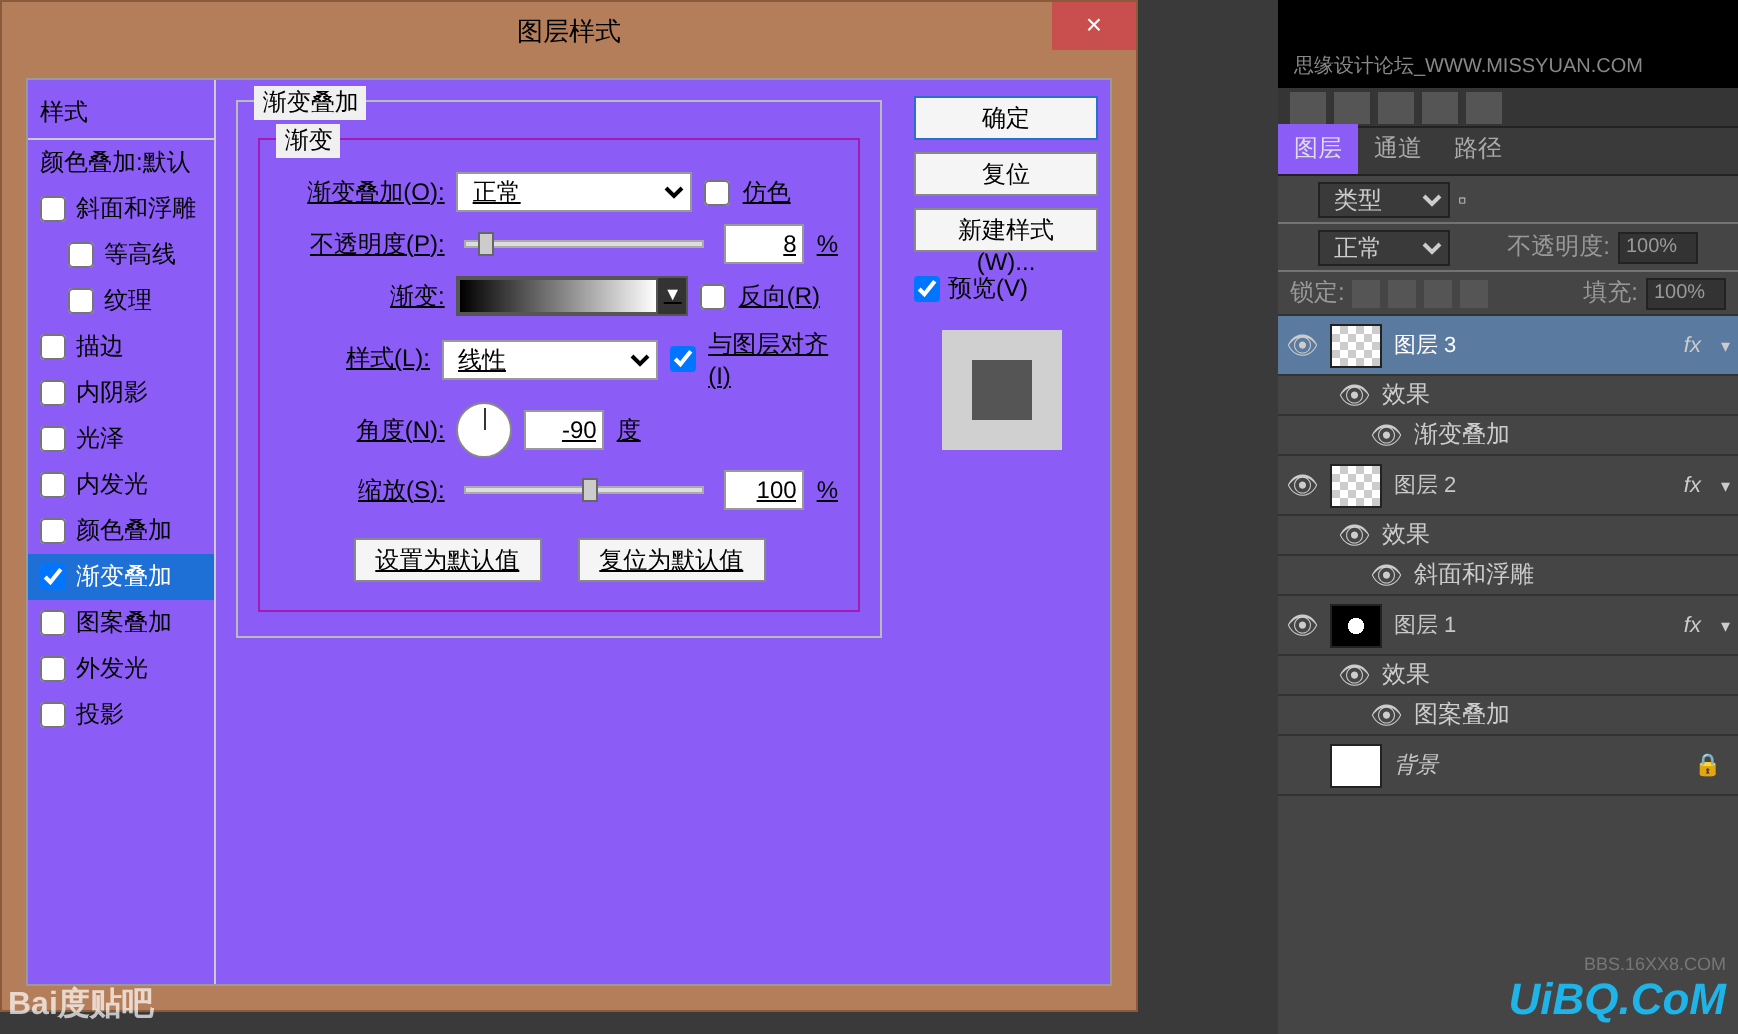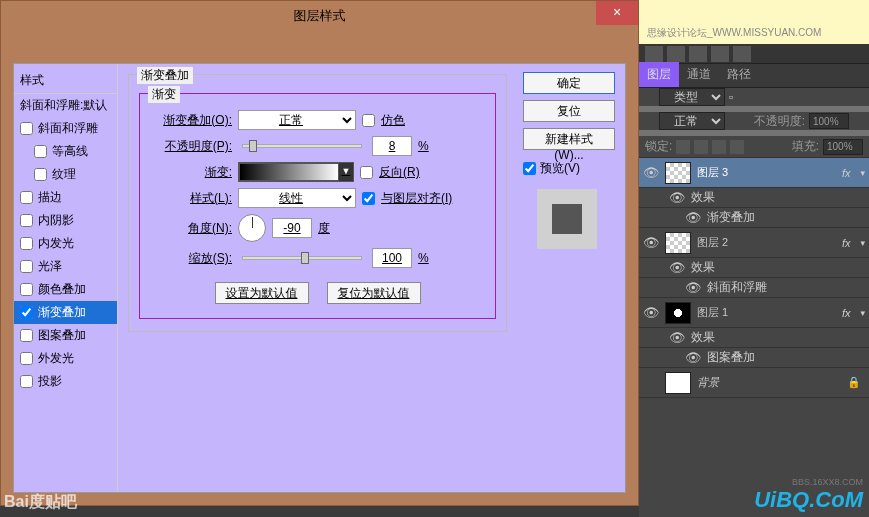--- a/index.html
+++ b/index.html
@@ -1,40 +1,40 @@
 <!DOCTYPE html>
 <html><head>
 <meta charset="utf-8">
 <style>
 * { box-sizing: border-box; margin: 0; padding: 0; font-family: "Microsoft YaHei", SimSun, sans-serif; font-size: 12px; }
 body { background: #3a3a3a; width: 869px; height: 517px; overflow: hidden; position: relative; }
 
 
-.dialog { position: absolute; left: 0; top: 0; width: 639px; height: 506px; background: #b57e5a; border: 1px solid #8a5a3a; }
+.dialog { position: absolute; left: 0; top: 0; width: 569px; height: 506px; background: #b57e5a; border: 1px solid #8a5a3a; }
 .titlebar { height: 30px; background: #b57e5a; display: flex; align-items: center; justify-content: center; position: relative; }
 .title { color: #000; font-size: 13px; }
 .closebtn { position: absolute; right: 0; top: 0; width: 42px; height: 24px; background: #c94f4f; color: #fff; text-align: center; line-height: 22px; font-size: 14px; }
-.dialog-body { position: absolute; left: 12px; top: 38px; right: 12px; bottom: 12px; background: #c4b5fd; border: 1px solid #999; display: flex; margin-top: 24px; }
+.dialog-body { position: absolute; left: 12px; top: 38px; right: 12px; bottom: 12px; background: #8b5cf6; border: 1px solid #999; display: flex; }
 
 
 .style-list { width: 104px; border-right: 1px solid #ccc; padding-top: 4px; }
 .style-list .hdr { padding: 4px 6px; border-bottom: 1px solid #ccc; }
 .style-list .row { padding: 3px 6px; display: flex; align-items: center; gap: 3px; }
 .style-list .row.indent { padding-left: 20px; }
 .style-list .row.sel { background: #1e6fd6; color: #fff; }
 .style-list input[type=checkbox] { margin-right: 2px; }
 
 
 .center { flex: 1; padding: 6px 10px; position: relative; }
 .fieldset { border: 1px solid #bbb; padding: 8px 10px 12px; margin-top: 4px; position: relative; }
 .legend { position: absolute; top: -8px; left: 8px; background: #f0f0f0; padding: 0 4px; }
 .fieldset2 { border: 1px solid #a21caf; padding: 10px 10px 14px; margin-top: 10px; position: relative; text-decoration: underline; }
 .form-row { display: flex; align-items: center; margin: 6px 0; gap: 6px; }
 .lbl { width: 82px; text-align: right; }
-select, input[type=text] { border: 1px solid #999; background: #fff; height: 20px; padding: 0 3px; text-align: center; }
+select, input[type=text] { border: 1px solid #999; background: #fff; height: 20px; padding: 0 3px; }
 select.mode { width: 118px; }
 .grad-prev { width: 100px; height: 18px; border: 1px solid #555; background: linear-gradient(90deg,#000,#fff); }
 .grad-wrap { display:flex; border:1px solid #555; }
 .grad-dd { width:14px; background:#333; color:#fff; text-align:center; line-height:16px; font-size:9px; }
 select.sty { width: 118px; }
 .slider { flex:0 0 120px; height:4px; background:#ddd; border:1px solid #aaa; position:relative; margin:0 4px; }
 .slider .thumb { position:absolute; top:-5px; width:8px; height:12px; background:#ccc; border:1px solid #666; }
 .num { width: 40px; text-align:right; }
 .pct { }
 .angle-dial { width:28px; height:28px; border:1px solid #888; border-radius:50%; background:#fff; position:relative; }
@@ -46,27 +46,27 @@
 
 .dlg-right { width: 108px; padding: 8px 6px; display:flex; flex-direction:column; gap:6px; }
 .dlg-right .btn { width:92px; }
 .dlg-right .btn.primary { border:1px solid #2a6fc9; color:#000; }
 .preview-ck { display:flex; align-items:center; gap:4px; margin-top:4px; }
 .prev-thumb { width:60px; height:60px; background:#d0d0d0; display:flex; align-items:center; justify-content:center; margin:6px 0 0 14px; }
 .prev-thumb div { width:30px; height:30px; background:#555; }
 
 
 .ps-panel { position:absolute; right:0; top:0; width:230px; height:517px; background:#454545; color:#c8c8c8; }
-.ps-top { height:44px; background:#fef9c3; display:flex; align-items:flex-end; padding:0 8px 4px; gap:6px; font-size:10px; color:#888; }
+.ps-top { height:44px; background:#000000; display:flex; align-items:flex-end; padding:0 8px 4px; gap:6px; font-size:10px; color:#888; }
 .ps-icons { height:20px; background:#353535; border-bottom:1px solid #222; display:flex; gap:4px; padding:2px 6px; }
 .ps-icons span { width:18px; height:16px; background:#555; }
 .tabs { height:24px; background:#3a3a3a; display:flex; align-items:flex-end; border-bottom:1px solid #222; }
 .tab { padding:4px 8px; color:#aaa; }
 .tab.active { background:#8b5cf6; color:#ddd; }
-.opts { height:24px; display:flex; align-items:center; padding:0 20px; gap:4px; font-size:11px; border-bottom:6px solid #737373; }
+.opts { height:24px; display:flex; align-items:center; padding:0 20px; gap:4px; font-size:11px; border-bottom:1px solid #737373; }
 .opts select { background:#3a3a3a; color:#ccc; border:1px solid #222; height:18px; width:66px; }
 .opts .opr { margin-left:auto; color:#999; }
 .pctbox { background:#333; color:#999; border:1px solid #222; padding:0 3px; height:16px; width:40px; display:inline-flex; align-items:center; font-size:10px; }
 .lock-row { height:22px; display:flex; align-items:center; padding:0 6px; gap:4px; font-size:11px; border-bottom:1px solid #333; color:#999; }
 .lock-row .ic { width:14px; height:14px; background:#555; }
 .layers { }
 .layer { display:flex; align-items:center; height:30px; border-bottom:1px solid #333; padding:0 4px; gap:6px; }
 .layer.sel { background:#5a7aa0; color:#fff; }
 .eye { width:16px; text-align:center; color:#ccc; font-size:13px; }
 .thumb { width:26px; height:22px; background:#fff; border:1px solid #222; }
@@ -90,21 +90,21 @@
 <div class="dialog">
   <div class="titlebar">
     <span class="title">图层样式</span>
     <div class="closebtn">×</div>
   </div>
   <div class="dialog-body">
 
     <div class="style-list">
       <div class="hdr">样式</div>
       <div class="row">
-          <span>斜面和浮雕:默认</span>
+          <span>颜色叠加:默认</span>
         </div>
       <div class="row">
           <input type="checkbox" style="">
           <span>斜面和浮雕</span>
         </div>
       <div class="row indent">
           <input type="checkbox" style="">
           <span>等高线</span>
         </div>
       <div class="row indent">
@@ -114,25 +114,25 @@
       <div class="row">
           <input type="checkbox" style="">
           <span>描边</span>
         </div>
       <div class="row">
           <input type="checkbox" style="">
           <span>内阴影</span>
         </div>
       <div class="row">
           <input type="checkbox" style="">
+          <span>光泽</span>
+        </div>
+      <div class="row">
+          <input type="checkbox" style="">
           <span>内发光</span>
-        </div>
-      <div class="row">
-          <input type="checkbox" style="">
-          <span>光泽</span>
         </div>
       <div class="row">
           <input type="checkbox" style="">
           <span>颜色叠加</span>
         </div>
       <div class="row sel">
           <input type="checkbox" checked="" style="">
           <span>渐变叠加</span>
         </div>
       <div class="row">

